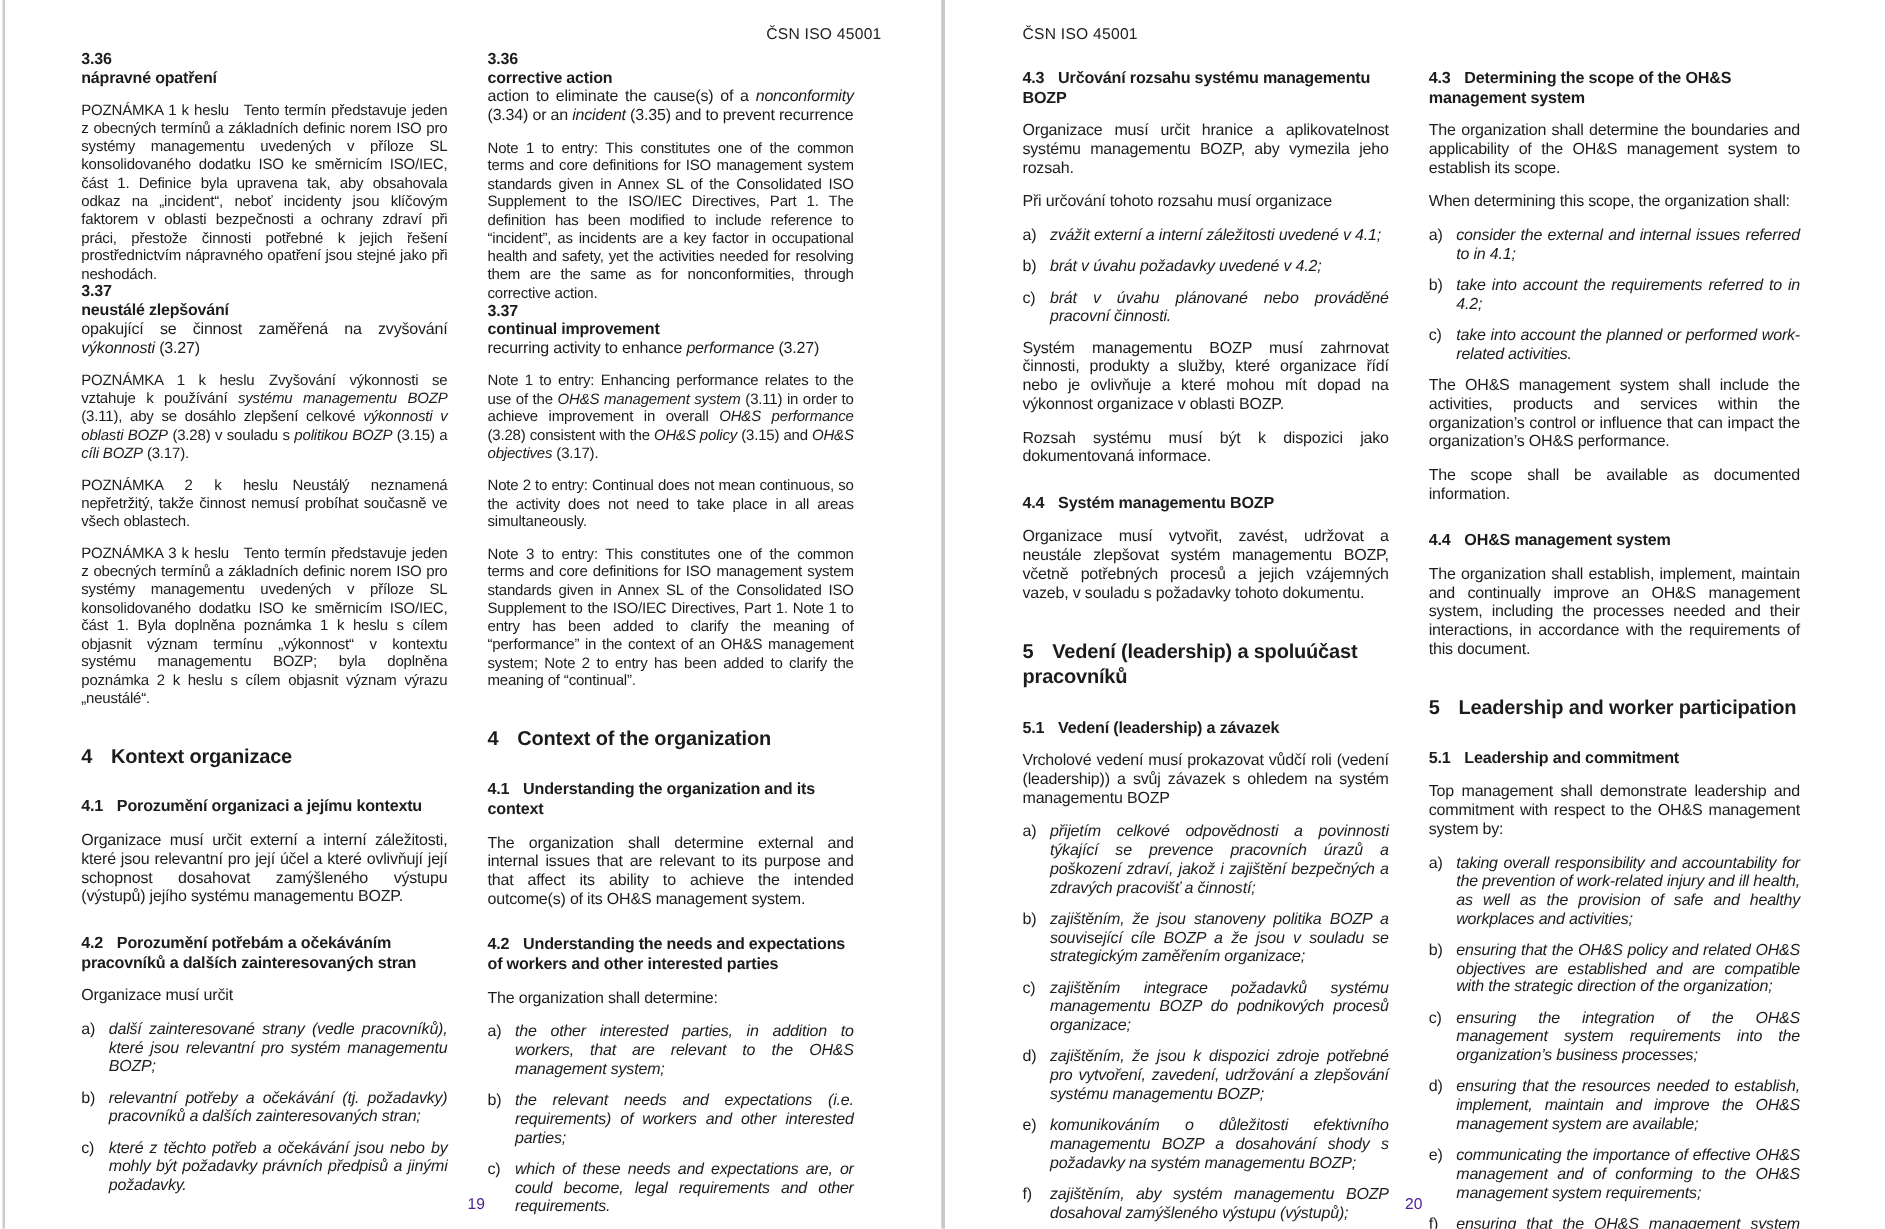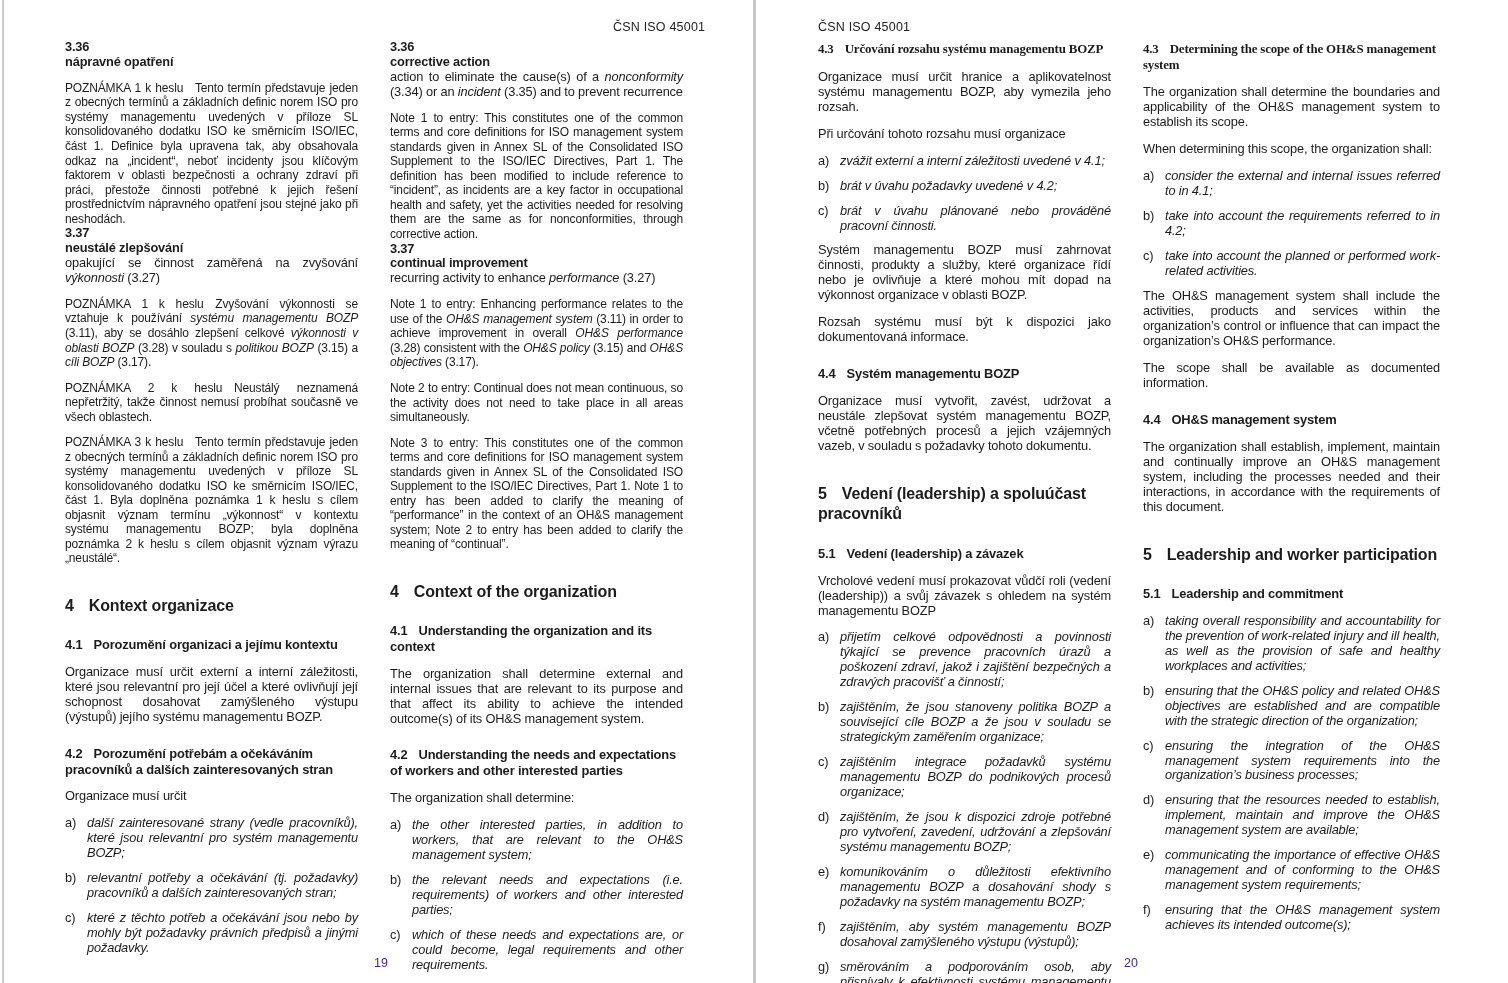--- a/index.html
+++ b/index.html
@@ -27,21 +27,21 @@
   #col-r-cs{left:818px;top:38px;}
   #col-r-en{left:1143px;top:38px;width:297px;}
 
   .term{margin:0 0 0 0;}
   .note + .term{}
   .t-num{font-weight:bold;}
   .t-title{font-weight:bold;}
   .note{font-size:12px;line-height:1.21;margin-top:11px;text-align:justify;}
   .h1{font-size:16px;font-weight:bold;text-align:left;line-height:1.28;margin:30px 0 18px;}
   .h2{font-size:12.9px;font-weight:bold;text-align:left;line-height:1.22;margin:21px 0 12px;}
-  .col > .h2:first-child{margin-top:4px;font-family:Liberation Serif, serif;}
+  .col > .h2:first-child{margin-top:16px;}
   .h1 .h-num{margin-right:15px;}
   .h2 .h-num{margin-right:11px;}
   .para{margin:0 0 12px;}
   .li{display:flex;margin:0 0 10px;}
   .li-label{flex:0 0 22px;width:22px;}
   .li-text{flex:1;text-align:justify;font-style:italic;}
   em{font-style:italic;}
 </style>
 </head>
 <body>
@@ -184,20 +184,21 @@
     <div class="li">
       <span class="li-label">c)</span>
       <div class="li-text">take into account the planned or performed work-related activities.</div>
     </div>
     <div class="para">The OH&amp;S management system shall include the activities, products and services within the organization’s control or influence that can impact the organization’s OH&amp;S performance.</div>
     <div class="para">The scope shall be available as documented information.</div>
     <div class="h2"><span class="h-num">4.4</span><span class="h-text">OH&amp;S management system</span></div>
     <div class="para">The organization shall establish, implement, maintain and continually improve an OH&amp;S management system, including the processes needed and their interactions, in accordance with the requirements of this document.</div>
     <div class="h1"><span class="h-num">5</span><span class="h-text">Leadership and worker participation</span></div>
     <div class="h2"><span class="h-num">5.1</span><span class="h-text">Leadership and commitment</span></div>
+    <div class="para">Top management shall demonstrate leadership and commitment with respect to the OH&amp;S management system by:</div>
     <div class="li">
       <span class="li-label">a)</span>
       <div class="li-text">taking overall responsibility and accountability for the prevention of work-related injury and ill health, as well as the provision of safe and healthy workplaces and activities;</div>
     </div>
     <div class="li">
       <span class="li-label">b)</span>
       <div class="li-text">ensuring that the OH&amp;S policy and related OH&amp;S objectives are established and are compatible with the strategic direction of the organization;</div>
     </div>
     <div class="li">
       <span class="li-label">c)</span>

